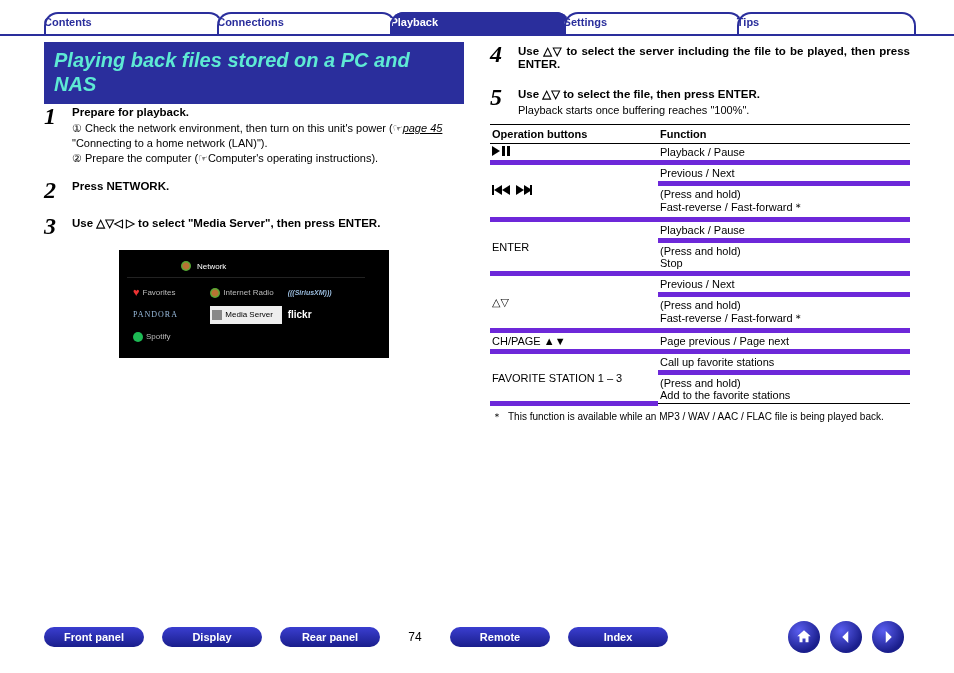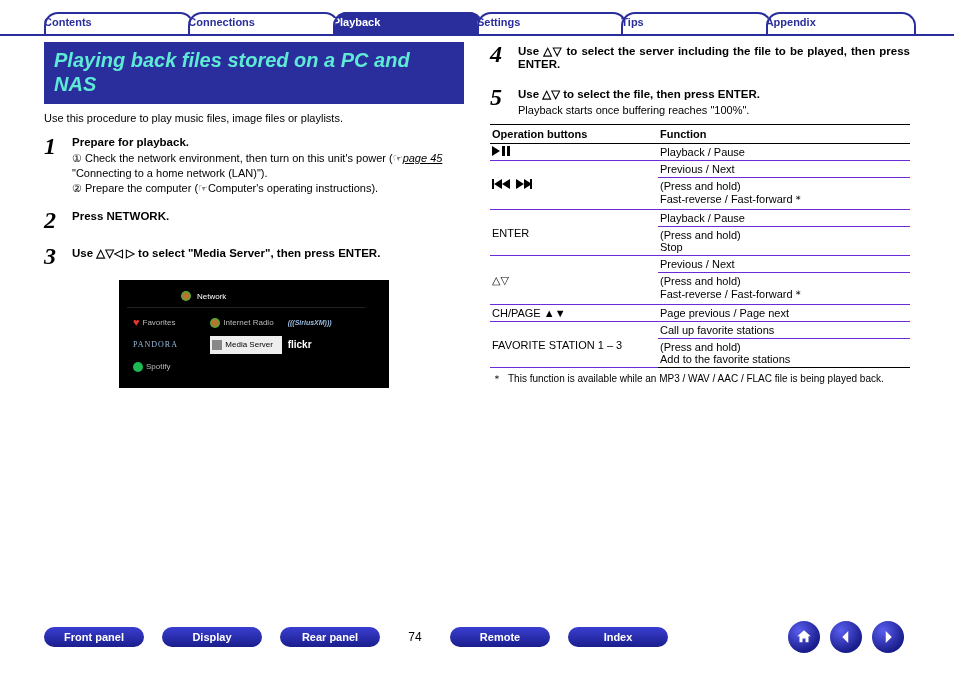--- a/index.html
+++ b/index.html
@@ -128,21 +128,21 @@
     margin-top: 8px;
   }
   table.func th {
     text-align:left;
     font-weight:bold;
     border-top: 1.5px solid #000;
     border-bottom: 1.5px solid #000;
     padding: 3px 2px;
   }
   table.func td {
-    border-bottom: 1px solid #6d28d9;
+    border-bottom: 5px solid #6d28d9;
     padding: 2px 2px;
     vertical-align: top;
   }
   table.func tr.last td { border-bottom: 1.5px solid #000;}
   .btncol { width: 40%; }
   .footnote {
     font-size: 10px;
     display:flex;
     gap:6px;
     padding: 4px 0 0 2px;
@@ -197,28 +197,26 @@
 </style>
 </head>
 <body>
 
 <div class="tabs">
   <div class="tab">Contents</div>
   <div class="tab">Connections</div>
   <div class="tab active">Playback</div>
   <div class="tab">Settings</div>
   <div class="tab">Tips</div>
-  <div class="tab">Appendix</div>
 </div>
 
 <div class="columns">
 
   <div class="col">
     <div class="section-title">Playing back files stored on a PC and NAS</div>
-    <p class="intro">Use this procedure to play music files, image files or playlists.</p>
 
     <div class="step">
       <div class="step-num">1</div>
       <div class="step-body">
         <div class="step-head">Prepare for playback.</div>
         <div class="step-sub">
           <span class="circled">①</span>
           <span>Check the network environment, then turn on this unit's power (</span>☞<span class="pagelink">page 45</span><span> "Connecting to a home network (LAN)").</span><br>
           <span class="circled">②</span>
           <span>Prepare the computer (☞Computer's operating instructions).</span>

